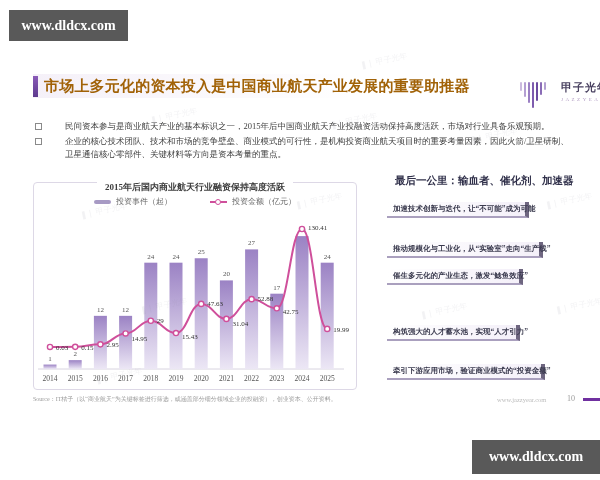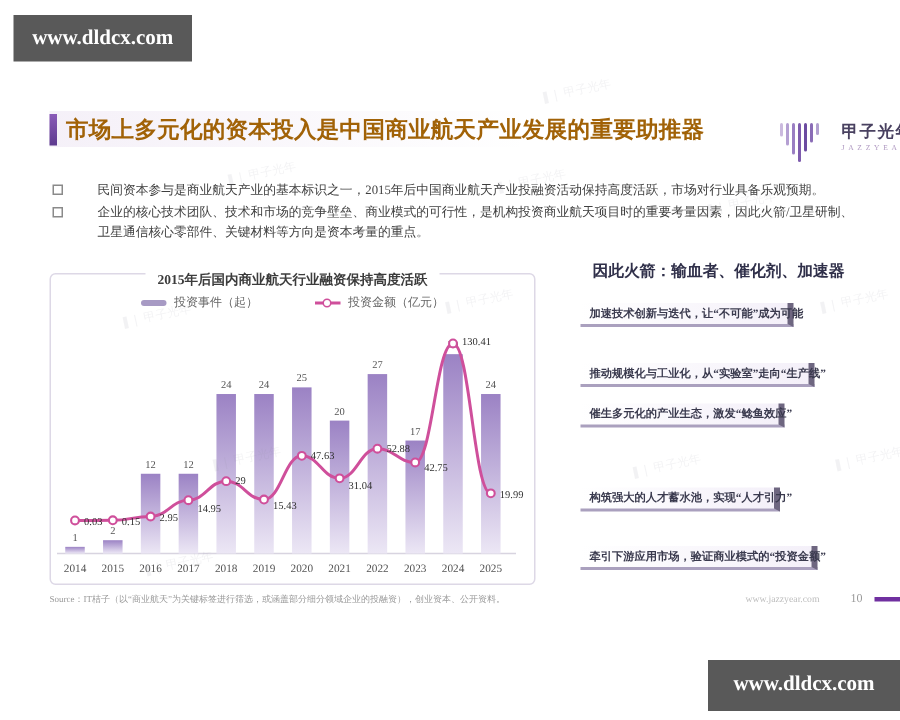--- a/index.html
+++ b/index.html
@@ -180,21 +180,21 @@
       <text x="223.6" y="92.14359999999999" font-size="7" fill="#333">52.88</text>
       <circle cx="242.79999999999998" cy="99.31125" r="2.6" fill="#fff" stroke="#cf4f9b" stroke-width="1.4"></circle>
       <text x="248.79999999999998" y="105.31125" font-size="7" fill="#333">42.75</text>
       <circle cx="268" cy="19.978949999999998" r="2.6" fill="#fff" stroke="#cf4f9b" stroke-width="1.4"></circle>
       <text x="274" y="20.978949999999998" font-size="7" fill="#333">130.41</text>
       <circle cx="293.2" cy="119.90905000000001" r="2.6" fill="#fff" stroke="#cf4f9b" stroke-width="1.4"></circle>
       <text x="299.2" y="122.90905000000001" font-size="7" fill="#333">19.99</text>
     </svg>
 </div>
 
-<div id="rp-heading" class="abs">因此火箭：输血者、催化剂、加速器</div>
+<div id="rp-heading" class="abs">最后一公里：输血者、催化剂、加速器</div>
 <div class="abs rp-box" style="top:202px;width:142px;">加速技术创新与迭代，让“不可能”成为可能</div>
 <div class="abs rp-box" style="top:242px;width:156px;">推动规模化与工业化，从“实验室”走向“生产线”</div>
 <div class="abs rp-box" style="top:269px;width:136px;">催生多元化的产业生态，激发“鲶鱼效应”</div>
 <div class="abs rp-box" style="top:325px;width:133px;">构筑强大的人才蓄水池，实现“人才引力”</div>
 <div class="abs rp-box" style="top:364px;width:158px;">牵引下游应用市场，验证商业模式的“投资金额”</div>
 
 <div id="source-line" class="abs">Source：IT桔子（以“商业航天”为关键标签进行筛选，或涵盖部分细分领域企业的投融资），创业资本、公开资料。</div>
 <div id="footer-site" class="abs">www.jazzyear.com</div>
 <div id="footer-page" class="abs">10</div>
 <div id="footer-dash" class="abs"></div>

